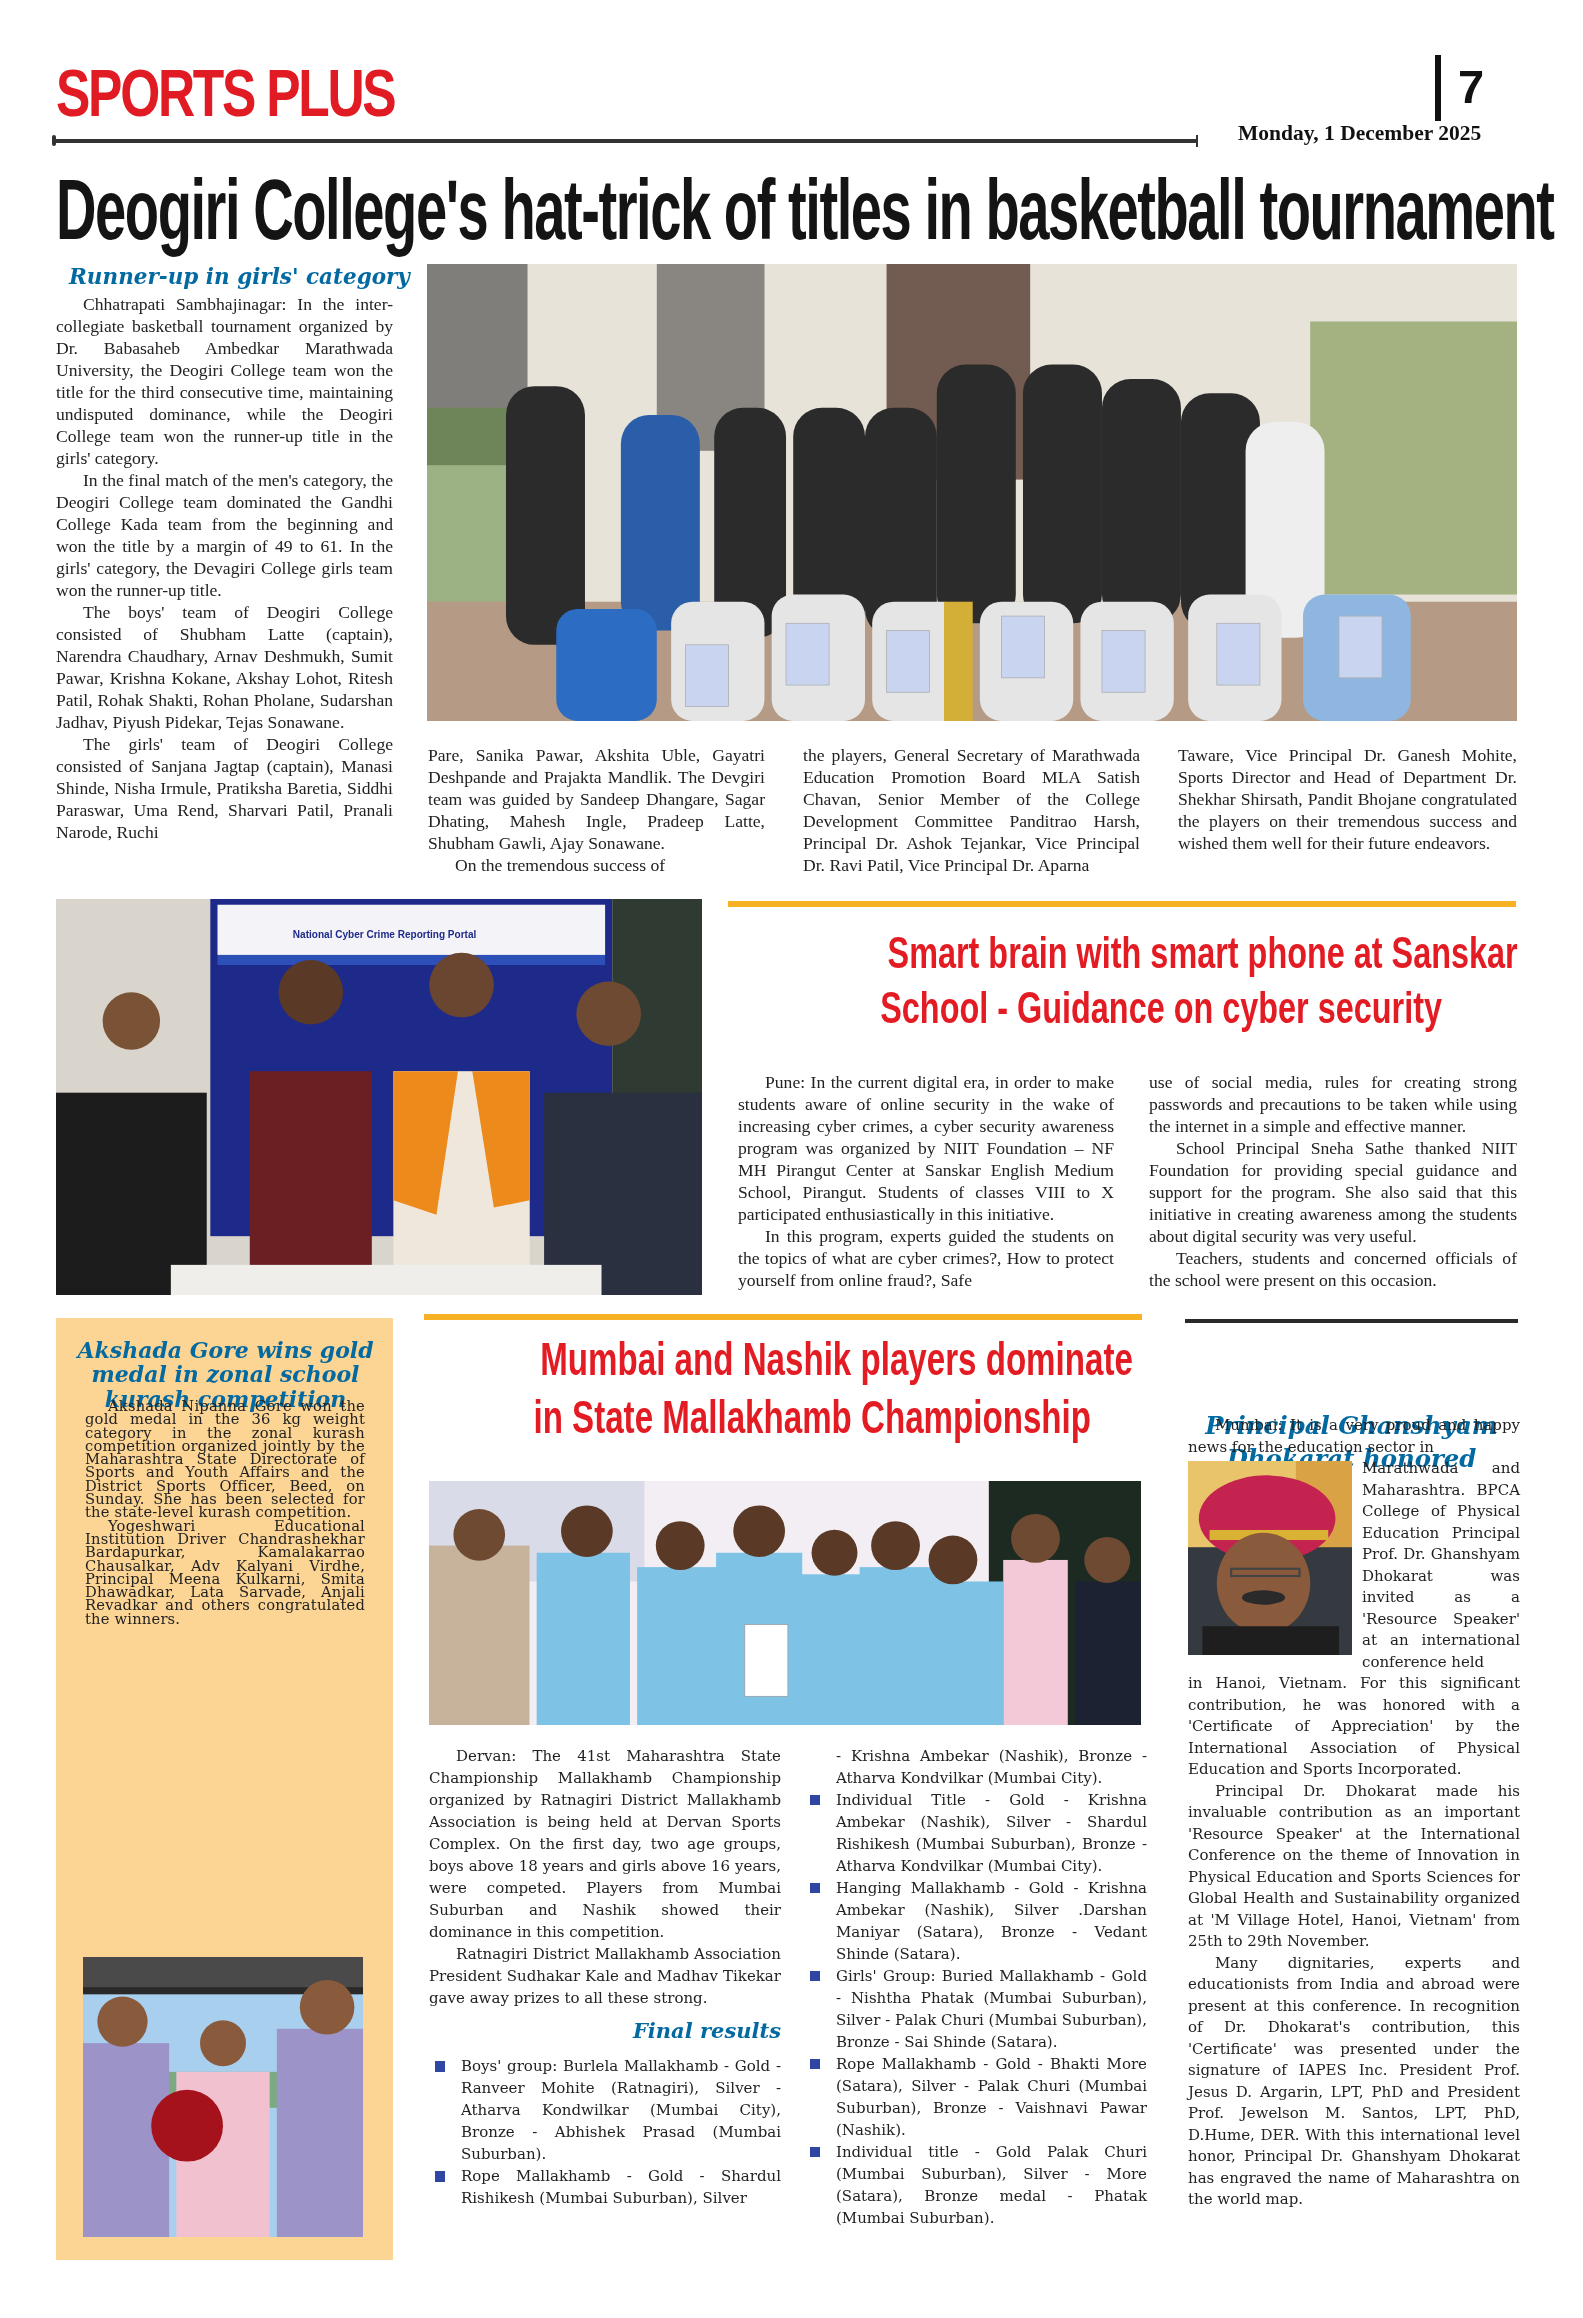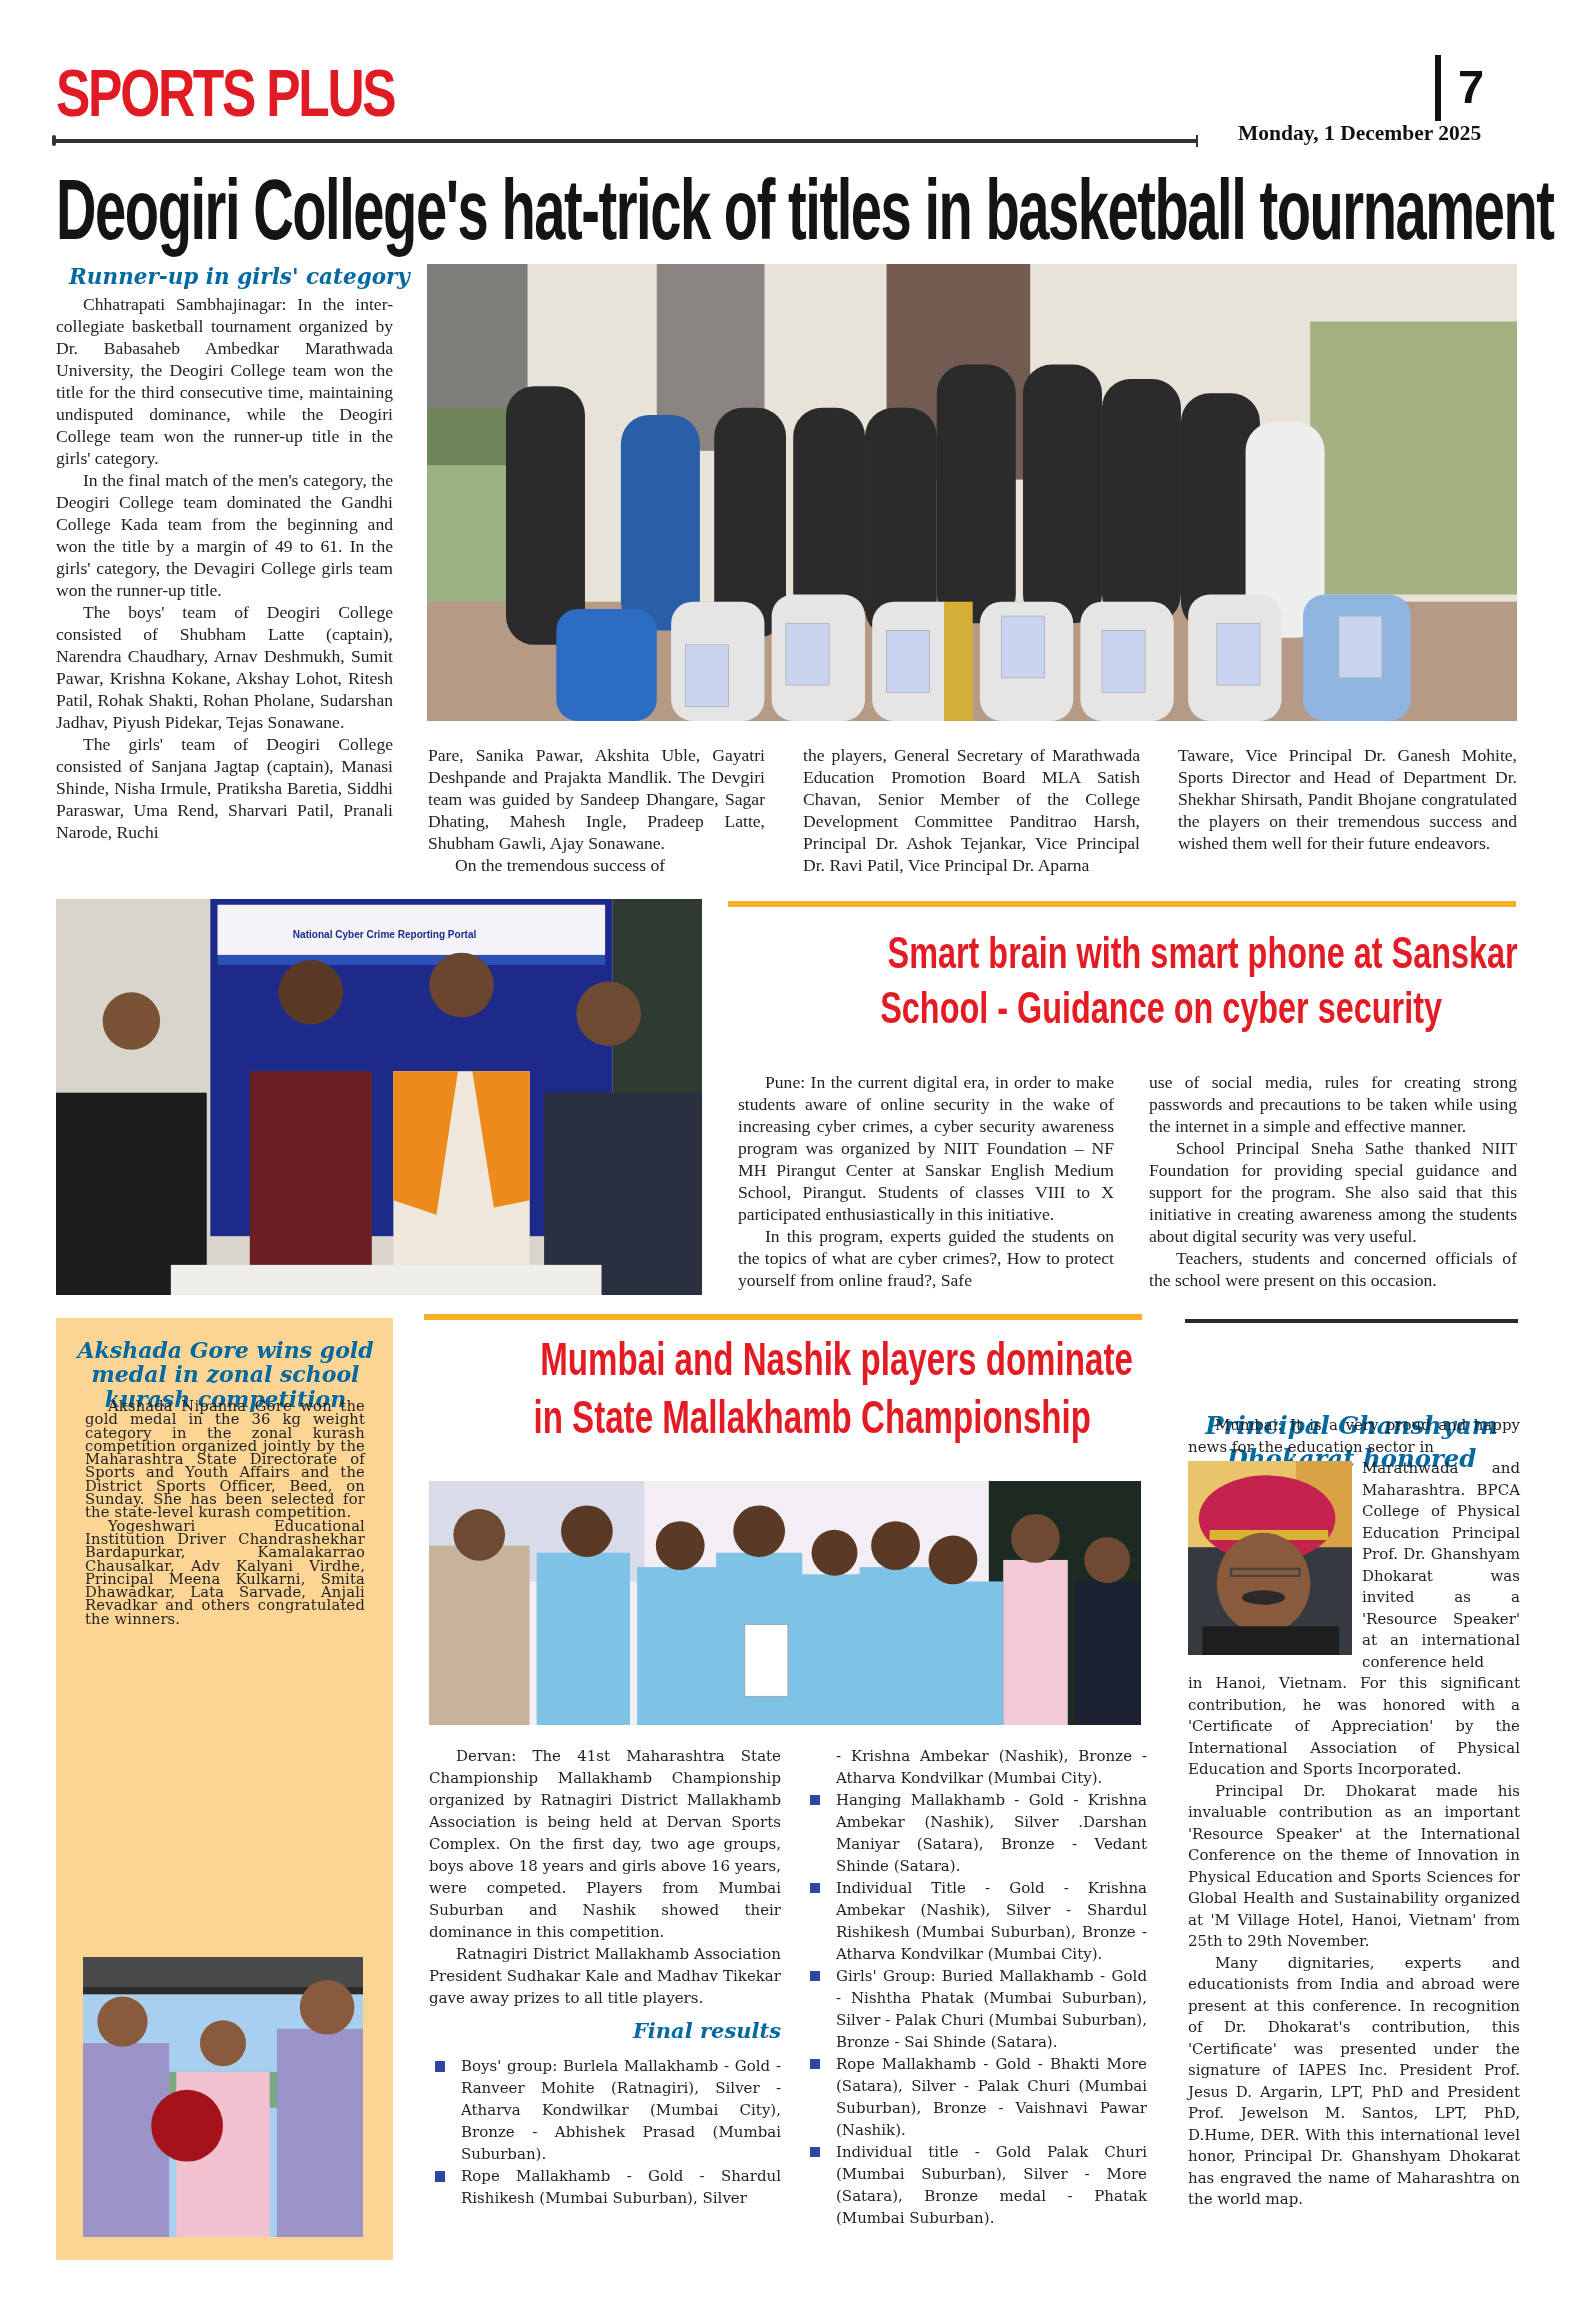--- a/index.html
+++ b/index.html
@@ -199,33 +199,33 @@
     <rect x="800" y="110" width="90" height="230" fill="#f3c9d8"></rect>
     <circle cx="845" cy="80" r="34" fill="#6e4a33"></circle>
     <rect x="900" y="140" width="92" height="200" fill="#1d2233"></rect>
     <circle cx="945" cy="110" r="32" fill="#6e4a33"></circle>
     <rect x="440" y="200" width="60" height="100" fill="#ffffff" stroke="#999"></rect>
   </svg>
 </div>
 
 <div class="col" style="left:429px;top:1745px;width:352px;font-family:'DejaVu Serif',serif;font-size:15px;line-height:22px;">
   <p>Dervan: The 41st Maharashtra State Championship Mallakhamb Championship organized by Ratnagiri District Mallakhamb Association is being held at Dervan Sports Complex. On the first day, two age groups, boys above 18 years and girls above 16 years, were competed. Players from Mumbai Suburban and Nashik showed their dominance in this competition.</p>
-  <p>Ratnagiri District Mallakhamb Association President Sudhakar Kale and Madhav Tikekar gave away prizes to all title players.</p>
+  <p>Ratnagiri District Mallakhamb Association President Sudhakar Kale and Madhav Tikekar gave away prizes to all these strong.</p>
   <div class="sub-red" style="text-align:right;font-size:21px;line-height:29px;margin:7.2px 0 10px;">Final results</div>
   <ul class="results">
     <li>Boys' group: Burlela Mallakhamb - Gold - Ranveer Mohite (Ratnagiri), Silver - Atharva Kondwilkar (Mumbai City), Bronze - Abhishek Prasad (Mumbai Suburban).</li>
     <li>Rope Mallakhamb - Gold - Shardul Rishikesh (Mumbai Suburban), Silver</li>
   </ul>
 </div>
 
 <div class="col" style="left:804px;top:1745px;width:343px;font-family:'DejaVu Serif',serif;font-size:15px;line-height:22px;">
   <div style="padding-left:32px;">- Krishna Ambekar (Nashik), Bronze - Atharva Kondvilkar (Mumbai City).</div>
   <ul class="results">
+    <li>Individual Title - Gold - Krishna Ambekar (Nashik), Silver - Shardul Rishikesh (Mumbai Suburban), Bronze - Atharva Kondvilkar (Mumbai City).</li>
     <li>Hanging Mallakhamb - Gold - Krishna Ambekar (Nashik), Silver .Darshan Maniyar (Satara), Bronze - Vedant Shinde (Satara).</li>
-    <li>Individual Title - Gold - Krishna Ambekar (Nashik), Silver - Shardul Rishikesh (Mumbai Suburban), Bronze - Atharva Kondvilkar (Mumbai City).</li>
     <li>Girls' Group: Buried Mallakhamb - Gold - Nishtha Phatak (Mumbai Suburban), Silver - Palak Churi (Mumbai Suburban), Bronze - Sai Shinde (Satara).</li>
     <li>Rope Mallakhamb - Gold - Bhakti More (Satara), Silver - Palak Churi (Mumbai Suburban), Bronze - Vaishnavi Pawar (Nashik).</li>
     <li>Individual title - Gold Palak Churi (Mumbai Suburban), Silver - More (Satara), Bronze medal - Phatak (Mumbai Suburban).</li>
   </ul>
 </div>
 
 <div class="sub-red" style="position:absolute;left:1185px;top:1409px;width:333px;text-align:center;font-size:24.4px;line-height:33px;">Principal Ghanshyam Dhokarat honored</div>
 
 <div class="col" style="left:1188px;top:1415px;width:332px;font-family:'DejaVu Serif',serif;font-size:15px;line-height:21.5px;">
   <p>Mumbai: It is a very proud and happy news for the education sector in</p>

